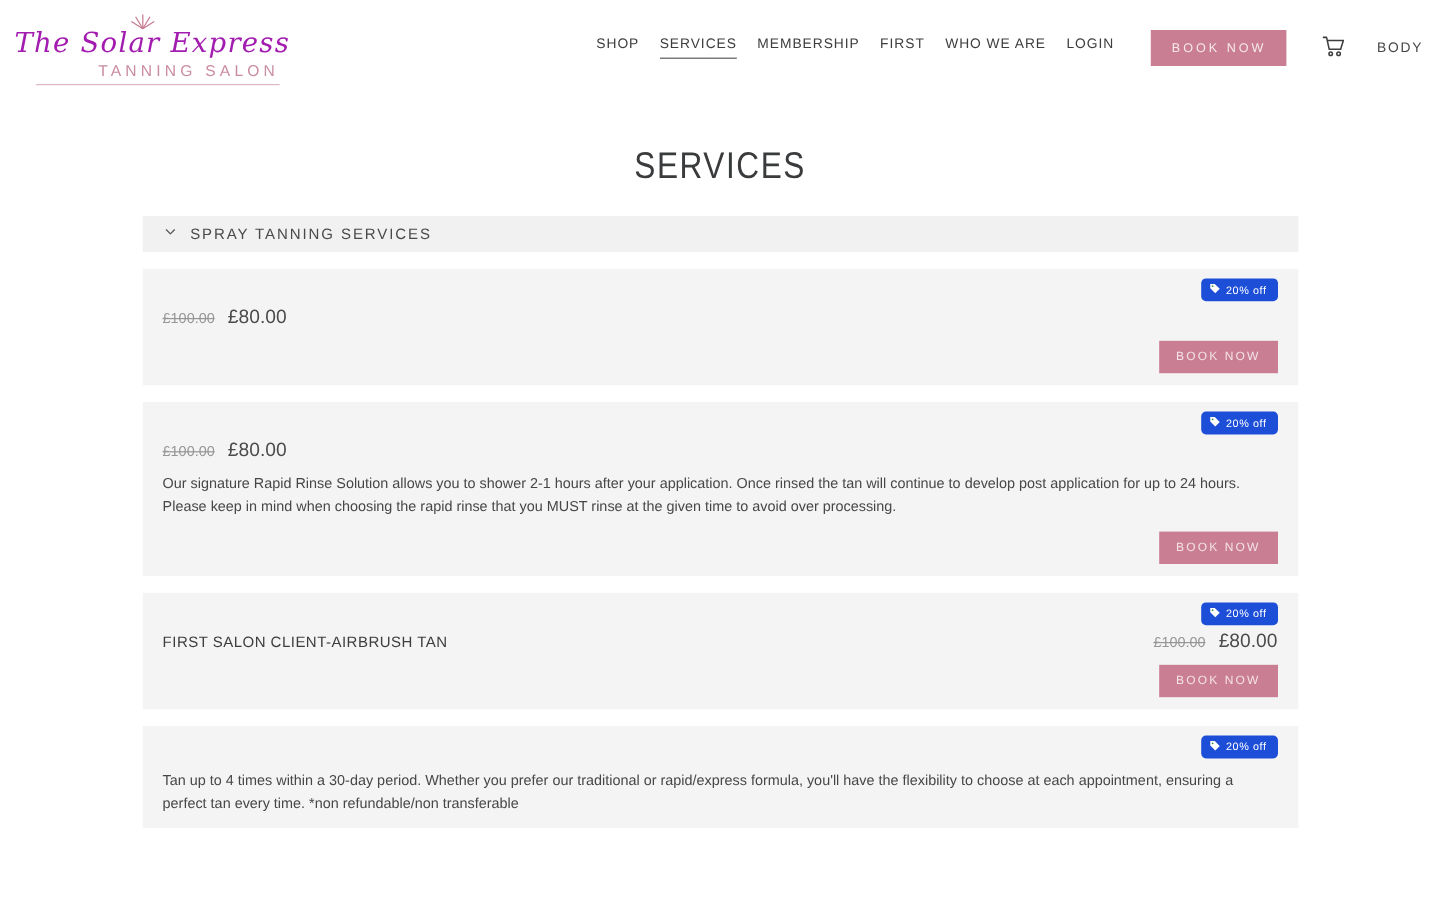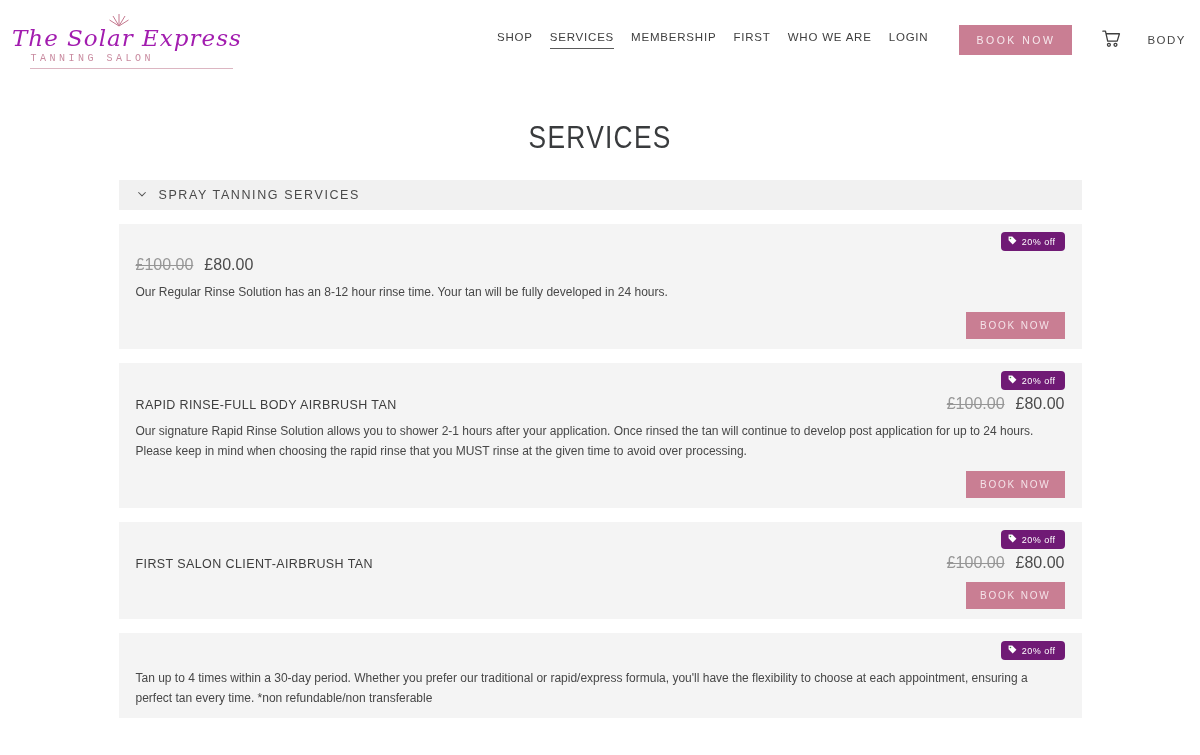--- a/index.html
+++ b/index.html
@@ -5,22 +5,22 @@
   * { margin: 0; padding: 0; box-sizing: border-box; }
   html, body { width: 1200px; height: 755px; overflow: hidden; background: #ffffff;
     font-family: "Liberation Sans", sans-serif; }
 
   
   .header { display: flex; align-items: center; height: 80px; padding: 0 14px 0 12px; background: #fff; }
   .logo { position: relative; padding-top: 14px; cursor: pointer; }
   .logo-rays { position: absolute; top: 2px; left: 94px; }
   .logo-script { font-family: "DejaVu Serif", serif; font-style: italic; font-size: 23px;
     color: #a21caf; letter-spacing: 1px; white-space: nowrap; }
-  .logo-tagline { font-size: 10px; letter-spacing: 3.5px; color: #c98ba0; text-align: left;
-    margin-top: 2px; padding-bottom: 4px; border-bottom: 1px solid #dcb6c2; width: 88%; margin-left: 8%; font-family: Liberation Mono, monospace; }
+  .logo-tagline { font-size: 13px; letter-spacing: 3.5px; color: #c98ba0; text-align: right;
+    margin-top: 2px; padding-bottom: 4px; border-bottom: 1px solid #dcb6c2; width: 88%; margin-left: 8%; }
 
   .nav { margin-left: auto; display: flex; align-items: center; gap: 17px; }
   .nav-item { font-size: 11.5px; letter-spacing: 0.8px; color: #3e3e3e; cursor: pointer;
     padding-bottom: 5px; border-bottom: 1px solid transparent; white-space: nowrap; }
   .nav-item.active { border-bottom-color: #5a5a5a; }
   .nav-book-btn { margin-left: 14px; background: #c97e93; color: #f7e9ee; border: none; cursor: pointer;
     font-family: "Liberation Sans", sans-serif; font-size: 10.5px; letter-spacing: 2.5px;
     padding: 9px 17px; }
   .cart-btn { margin-left: 12px; background: none; border: none; cursor: pointer; display: flex; align-items: center; }
   .login-link { font-size: 11.5px; letter-spacing: 1.5px; color: #474747; cursor: pointer; margin-left: 8px; }
@@ -31,26 +31,26 @@
     letter-spacing: 1.5px; transform: scaleX(0.85); }
 
   
   .container { width: 963px; margin: 24px auto 0; }
   .accordion-header { background: #f1f1f1; height: 30px; display: flex; align-items: center;
     gap: 11px; padding: 0 17px; cursor: pointer; }
   .accordion-label { font-size: 12.5px; letter-spacing: 1.6px; color: #4a4a4a; }
 
   .card { background: #f4f4f4; margin-top: 14px; padding: 8px 17px 10px; }
   .badge-row { display: flex; justify-content: flex-end; }
-  .badge { display: inline-flex; align-items: center; gap: 5px; background: #701a75; color: #ffffff;
+  .badge { display: inline-flex; align-items: center; gap: 5px; background: #1d4ed8; color: #ffffff;
     font-size: 9px; letter-spacing: 0.5px; padding: 4px 9px 4px 7px; border-radius: 4px; }
   .title-row { display: flex; justify-content: space-between; align-items: baseline; margin-top: 5px; }
   .card-title { font-size: 12.5px; color: #3d3d3d; letter-spacing: 0.4px; font-weight: 400; }
   .prices { display: flex; gap: 11px; align-items: baseline; }
-  .old-price { font-size: 16px; color: #969696; text-decoration: line-through; }
+  .old-price { font-size: 12px; color: #969696; text-decoration: line-through; }
   .new-price { font-size: 16px; color: #4b4b4b; }
   .card-desc { margin-top: 9px; font-size: 12px; line-height: 1.62; color: #474747; }
   .cta-row { display: flex; justify-content: flex-end; margin-top: 10px; }
   .book-btn { background: #c97e93; color: #f4e2e8; border: none; cursor: pointer;
     font-family: "Liberation Sans", sans-serif; font-size: 10px; letter-spacing: 1.8px;
     padding: 8px 14px; }
 </style>
 </head>
 <body>
 
@@ -118,40 +118,38 @@
         </span>
         <span>20% off</span>
       </span>
     </div>
     <div class="title-row">
       <span class="prices">
         <span class="old-price">£100.00</span>
         <span class="new-price">£80.00</span>
       </span>
     </div>
-    <div class="card-desc">Our Regular Rinse Solution has an 8-12 hour rinse time. Your tan will be fully developed in 24 hours.</div>
     <div class="cta-row">
       <button class="book-btn">BOOK NOW</button>
     </div>
   </div>
 
   <div class="card">
     <div class="badge-row">
       <span class="badge">
         <span>
           <svg width="9" height="9" viewBox="0 0 16 16">
               <path fill="#ffffff" d="M1 1h6.6L15 8.4 8.4 15 1 7.6z"></path>
               <circle cx="4.4" cy="4.4" r="1.4" fill="#3f9243"></circle>
             </svg>
         </span>
         <span>20% off</span>
       </span>
     </div>
     <div class="title-row">
-      <span class="card-title">RAPID RINSE-FULL BODY AIRBRUSH TAN</span>
       <span class="prices">
         <span class="old-price">£100.00</span>
         <span class="new-price">£80.00</span>
       </span>
     </div>
     <div class="card-desc">Our signature Rapid Rinse Solution allows you to shower 2-1 hours after your application. Once rinsed the tan will continue to develop post application for up to 24 hours. Please keep in mind when choosing the rapid rinse that you MUST rinse at the given time to avoid over processing.</div>
     <div class="cta-row">
       <button class="book-btn">BOOK NOW</button>
     </div>
   </div>

